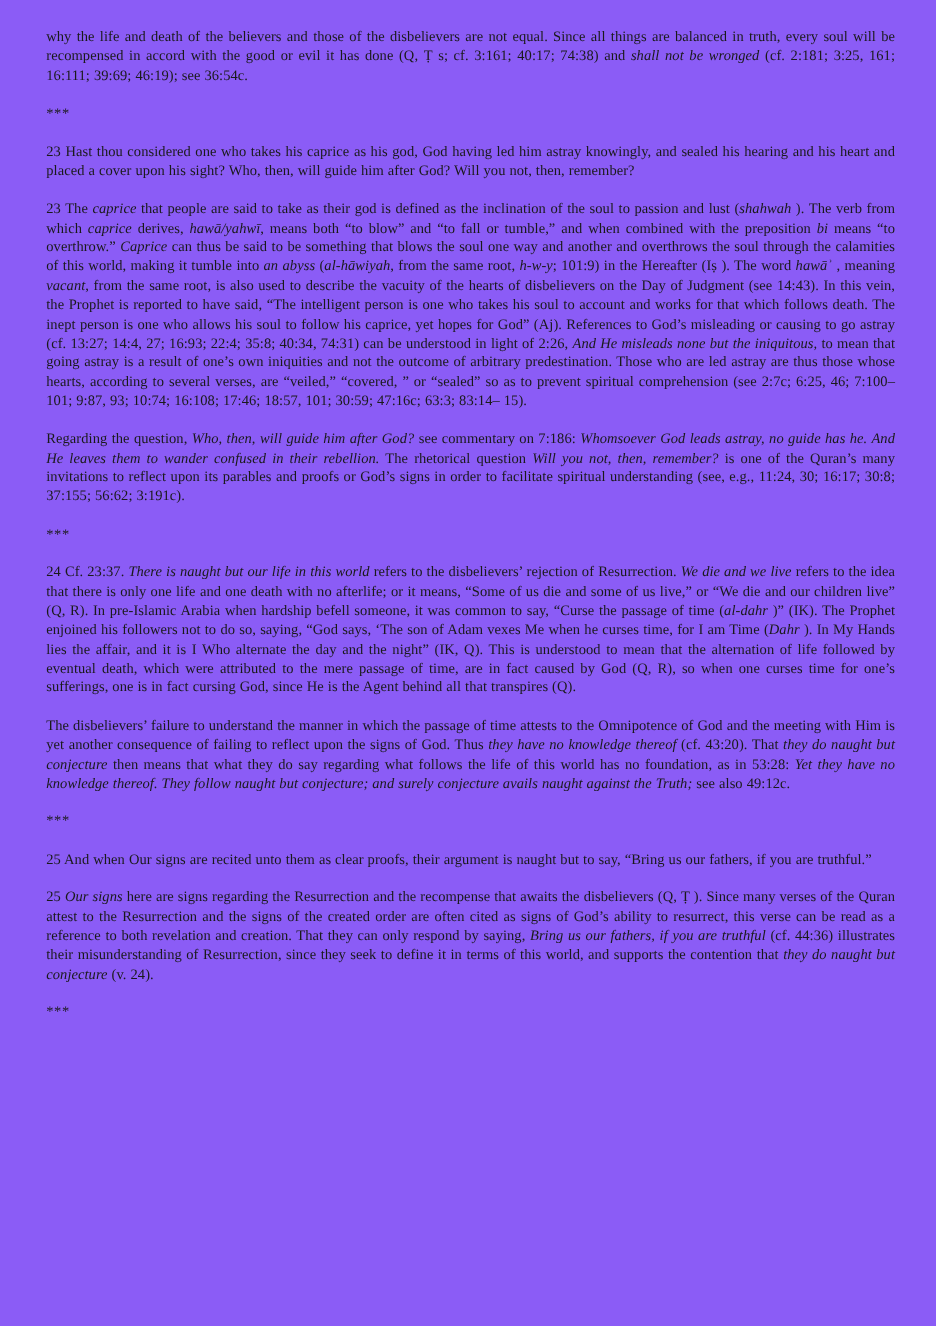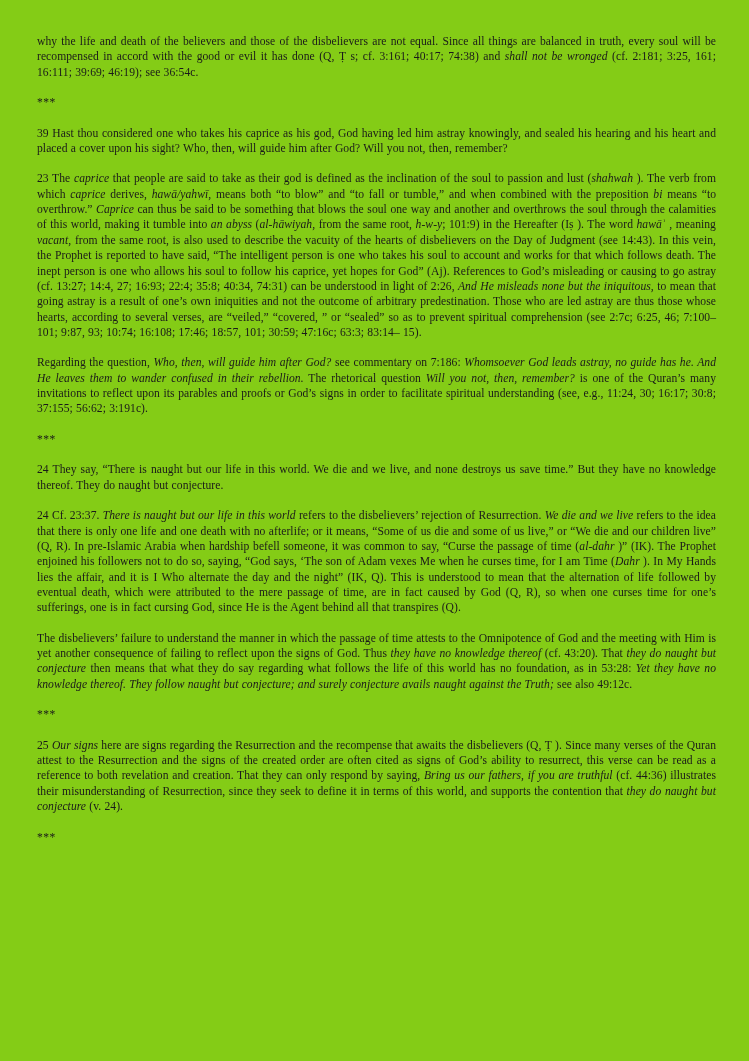--- a/index.html
+++ b/index.html
@@ -8,23 +8,23 @@
     background: #ffffff;
   }
   body {
     font-family: "Liberation Serif", "DejaVu Serif", serif;
     color: #1a1a1a;
   }
   .page {
     position: relative;
     width: 749px;
     height: 1061px;
-    background: #84cc16;
+    background: #8b5cf6;
     box-sizing: border-box;
-    padding: 34px 33px 0 37px;
+    padding: 22px 33px 0 37px;
     overflow: hidden;
   }
   .body-text {
     font-size: 11.6px;
     line-height: 15.35px;
     text-align: justify;
     text-justify: inter-word;
     margin: 0;
     letter-spacing: 0.005em;
     word-spacing: 0.02em;
@@ -46,24 +46,24 @@
   
   p.last { margin-bottom: 0; }
 </style>
 </head>
 <body>
 
 <div class="page">
   <div id="content">
       <p class="body-text para"><span>why the life and death of the believers and those of the disbelievers are not equal. Since all things are balanced in truth, every soul will be recompensed in accord with the good or evil it has done (Q, Ṭ s; cf. 3:161; 40:17; 74:38) and </span><em>shall not be wronged</em><span> (cf. 2:181; 3:25, 161; 16:111; 39:69; 46:19); see 36:54c.</span></p>
       <p class="body-text sep"><span>***</span></p>
-      <p class="body-text verse"><span>39 Hast thou considered one who takes his caprice as his god, God having led him astray knowingly, and sealed his hearing and his heart and placed a cover upon his sight? Who, then, will guide him after God? Will you not, then, remember?</span></p>
+      <p class="body-text verse"><span>23 Hast thou considered one who takes his caprice as his god, God having led him astray knowingly, and sealed his hearing and his heart and placed a cover upon his sight? Who, then, will guide him after God? Will you not, then, remember?</span></p>
       <p class="body-text para"><span>23     The </span><em>caprice</em><span> that people are said to take as their god is defined as the inclination of the soul to passion and lust (</span><em>shahwah</em><span> ). The verb from which </span><em>caprice</em><span> derives, </span><em>hawā/yahwī</em><span>, means both “to blow” and “to fall or tumble,” and when combined with the preposition </span><em>bi</em><span> means “to overthrow.” </span><em>Caprice</em><span> can thus be said to be something that blows the soul one way and another and overthrows the soul through the calamities of this world, making it tumble into </span><em>an abyss</em><span> (</span><em>al-hāwiyah</em><span>, from the same root, </span><em>h-w-y</em><span>; 101:9) in the Hereafter (Iṣ ). The word </span><em>hawāʾ</em><span> , meaning </span><em>vacant</em><span>, from the same root, is also used to describe the vacuity of the hearts of disbelievers on the Day of Judgment (see 14:43). In this vein, the Prophet is reported to have said, “The intelligent person is one who takes his soul to account and works for that which follows death. The inept person is one who allows his soul to follow his caprice, yet hopes for God” (Aj). References to God’s misleading or causing to go astray (cf. 13:27; 14:4, 27; 16:93; 22:4; 35:8; 40:34, 74:31) can be understood in light of 2:26, </span><em>And He misleads none but the iniquitous,</em><span> to mean that going astray is a result of one’s own iniquities and not the outcome of arbitrary predestination. Those who are led astray are thus those whose hearts, according to several verses, are “veiled,” “covered, ” or “sealed” so as to prevent spiritual comprehension (see 2:7c; 6:25, 46; 7:100– 101; 9:87, 93; 10:74; 16:108; 17:46; 18:57, 101; 30:59; 47:16c; 63:3; 83:14– 15).</span></p>
       <p class="body-text para"><span>Regarding the question, </span><em>Who, then, will guide him after God?</em><span> see commentary on 7:186: </span><em>Whomsoever God leads astray, no guide has he. And He leaves them to wander confused in their rebellion.</em><span> The rhetorical question </span><em>Will you not, then, remember?</em><span> is one of the Quran’s many invitations to reflect upon its parables and proofs or God’s signs in order to facilitate spiritual understanding (see, e.g., 11:24, 30; 16:17; 30:8; 37:155; 56:62; 3:191c).</span></p>
       <p class="body-text sep"><span>***</span></p>
-      <p class="body-text verse"><span>24 They say, “There is naught but our life in this world. We die and we live, and none destroys us save time.” But they have no knowledge thereof. They do naught but conjecture.</span></p>
       <p class="body-text para"><span>24     Cf. 23:37. </span><em>There is naught but our life in this world</em><span> refers to the disbelievers’ rejection of Resurrection. </span><em>We die and we live</em><span> refers to the idea that there is only one life and one death with no afterlife; or it means, “Some of us die and some of us live,” or “We die and our children live” (Q, R). In pre-Islamic Arabia when hardship befell someone, it was common to say, “Curse the passage of time (</span><em>al-dahr</em><span> )” (IK). The Prophet enjoined his followers not to do so, saying, “God says, ‘The son of Adam vexes Me when he curses time, for I am Time (</span><em>Dahr</em><span> ). In My Hands lies the affair, and it is I Who alternate the day and the night” (IK, Q). This is understood to mean that the alternation of life followed by eventual death, which were attributed to the mere passage of time, are in fact caused by God (Q, R), so when one curses time for one’s sufferings, one is in fact cursing God, since He is the Agent behind all that transpires (Q).</span></p>
       <p class="body-text para"><span>The disbelievers’ failure to understand the manner in which the passage of time attests to the Omnipotence of God and the meeting with Him is yet another consequence of failing to reflect upon the signs of God. Thus </span><em>they have no knowledge thereof</em><span> (cf. 43:20). That </span><em>they do naught but conjecture</em><span> then means that what they do say regarding what follows the life of this world has no foundation, as in 53:28: </span><em>Yet they have no knowledge thereof. They follow naught but conjecture; and surely conjecture avails naught against the Truth;</em><span> see also 49:12c.</span></p>
       <p class="body-text sep"><span>***</span></p>
+      <p class="body-text verse"><span>25 And when Our signs are recited unto them as clear proofs, their argument is naught but to say, “Bring us our fathers, if you are truthful.”</span></p>
       <p class="body-text para"><span>25     </span><em>Our signs</em><span> here are signs regarding the Resurrection and the recompense that awaits the disbelievers (Q, Ṭ ). Since many verses of the Quran attest to the Resurrection and the signs of the created order are often cited as signs of God’s ability to resurrect, this verse can be read as a reference to both revelation and creation. That they can only respond by saying, </span><em>Bring us our fathers, if you are truthful</em><span> (cf. 44:36) illustrates their misunderstanding of Resurrection, since they seek to define it in terms of this world, and supports the contention that </span><em>they do naught but conjecture</em><span> (v. 24).</span></p>
       <p class="body-text sep"><span>***</span></p>
     </div>
 </div>
 
 </body></html>

